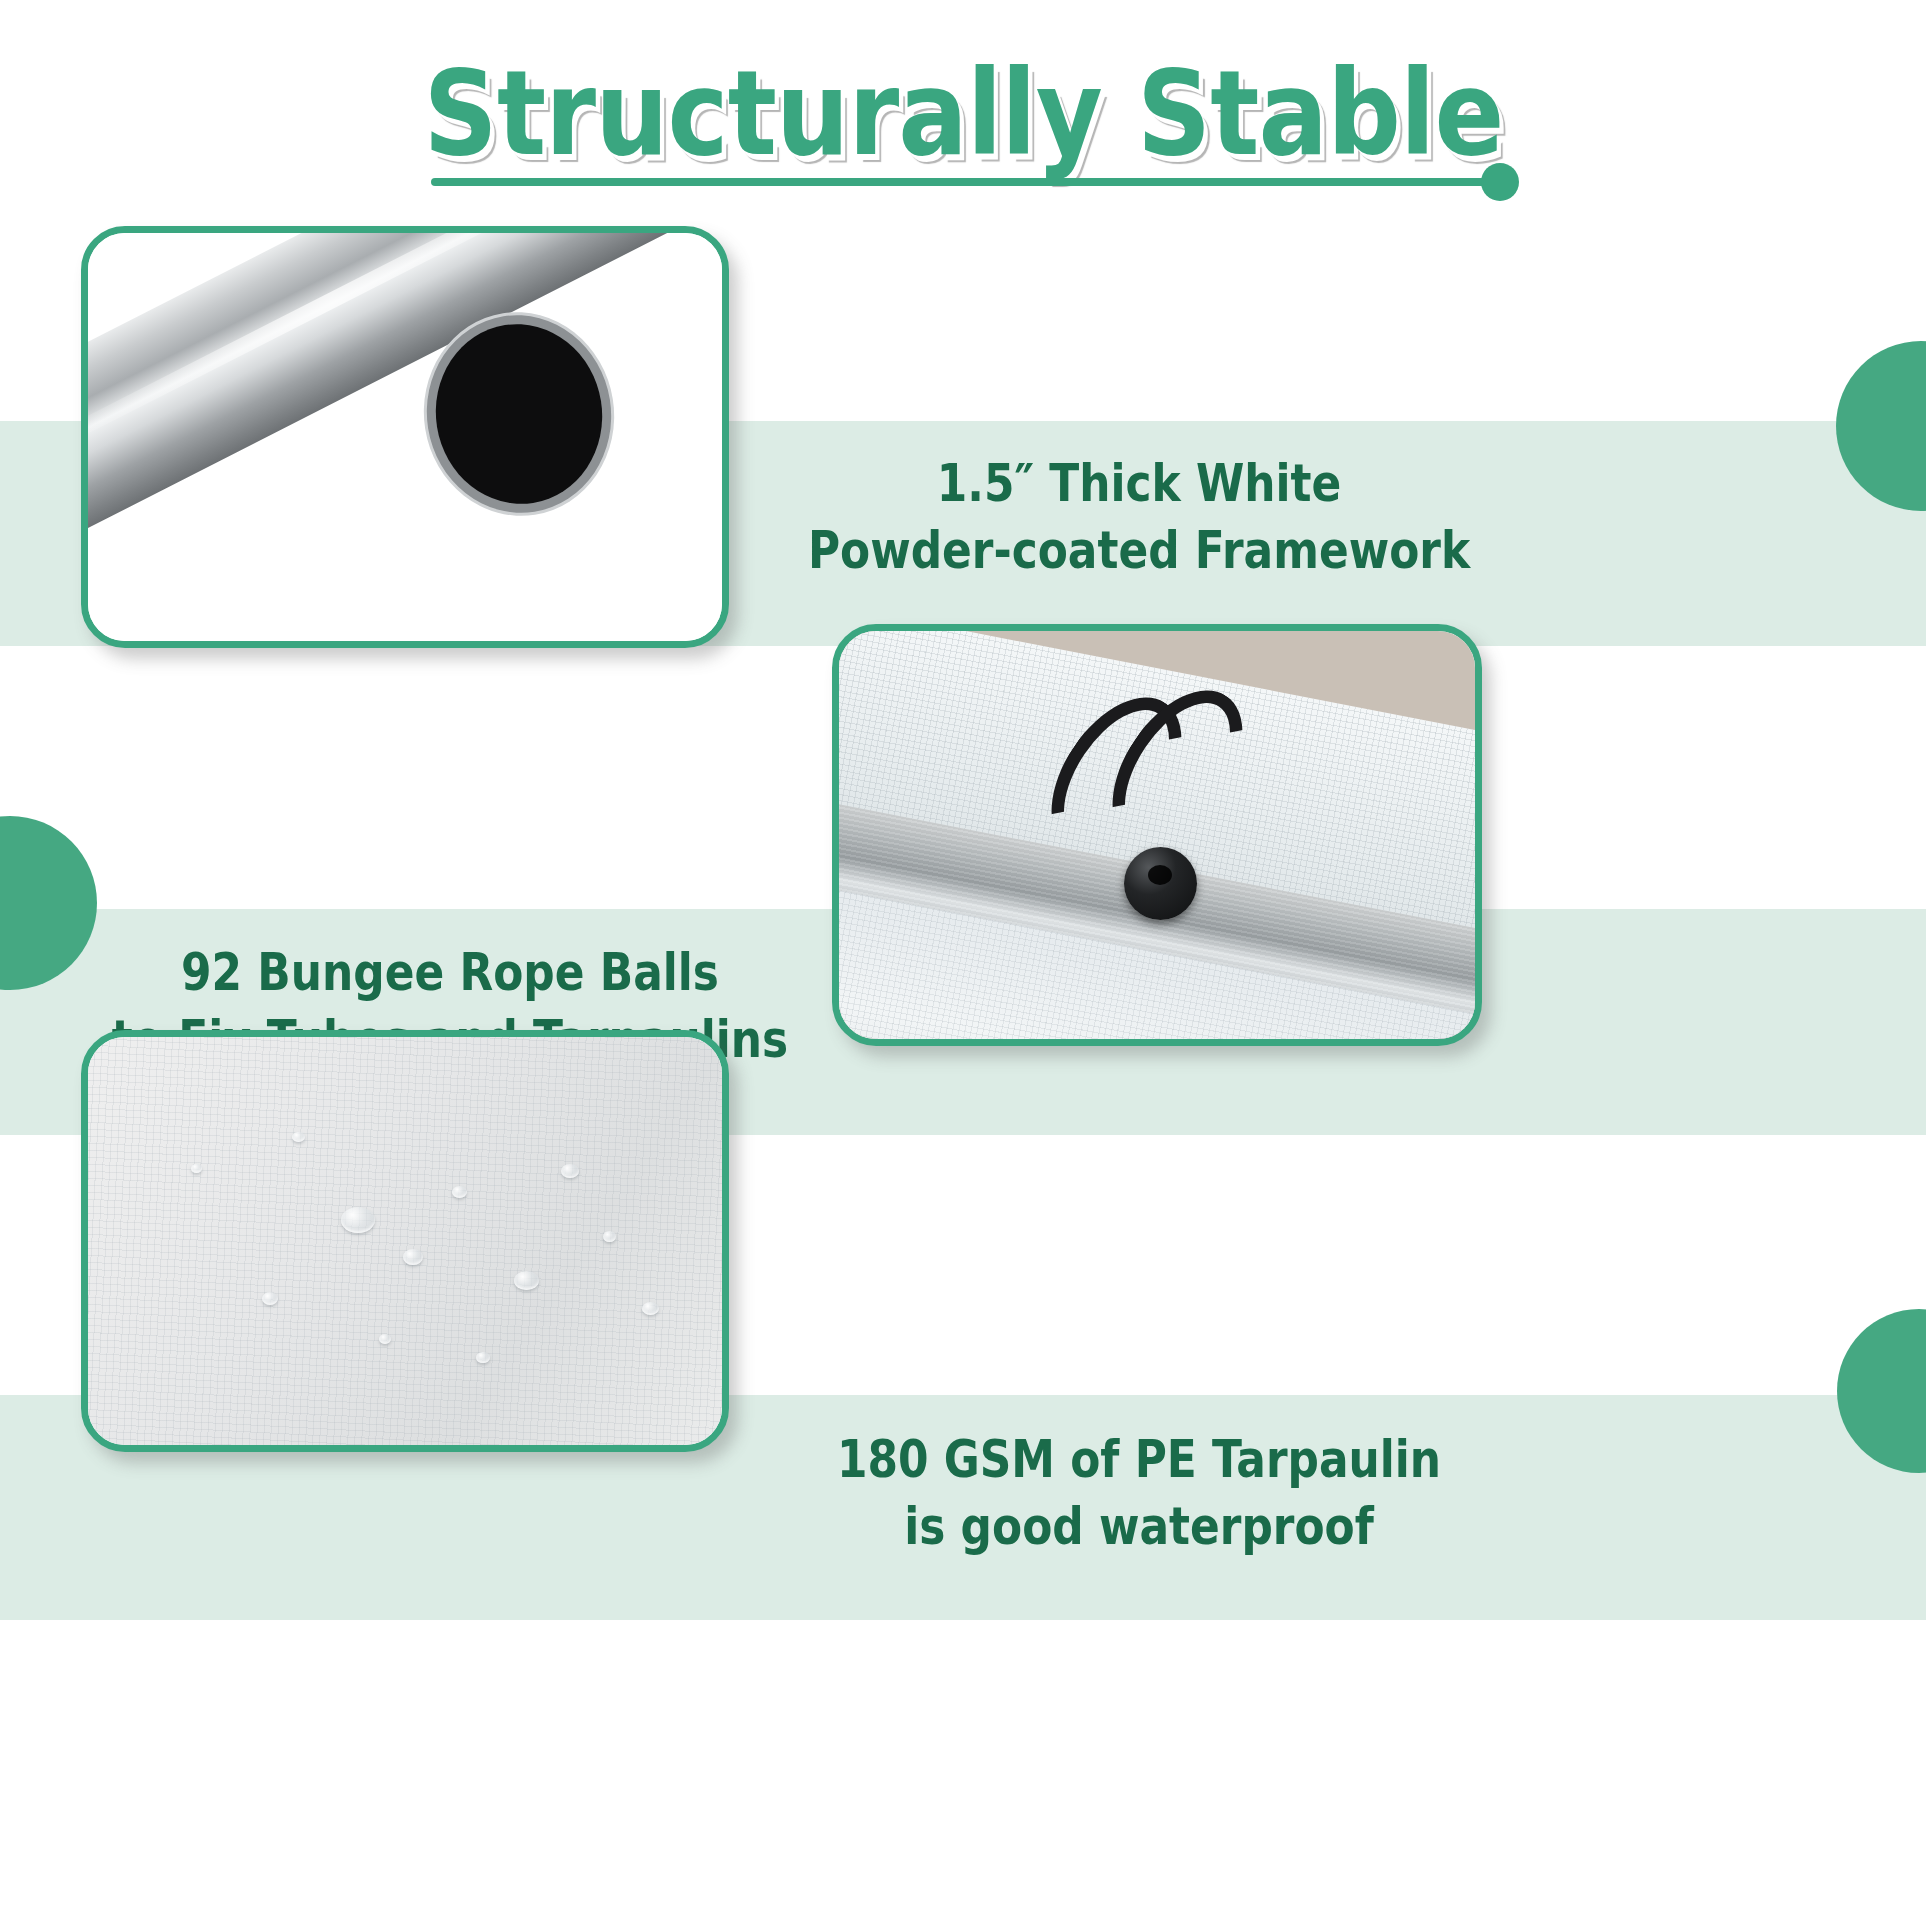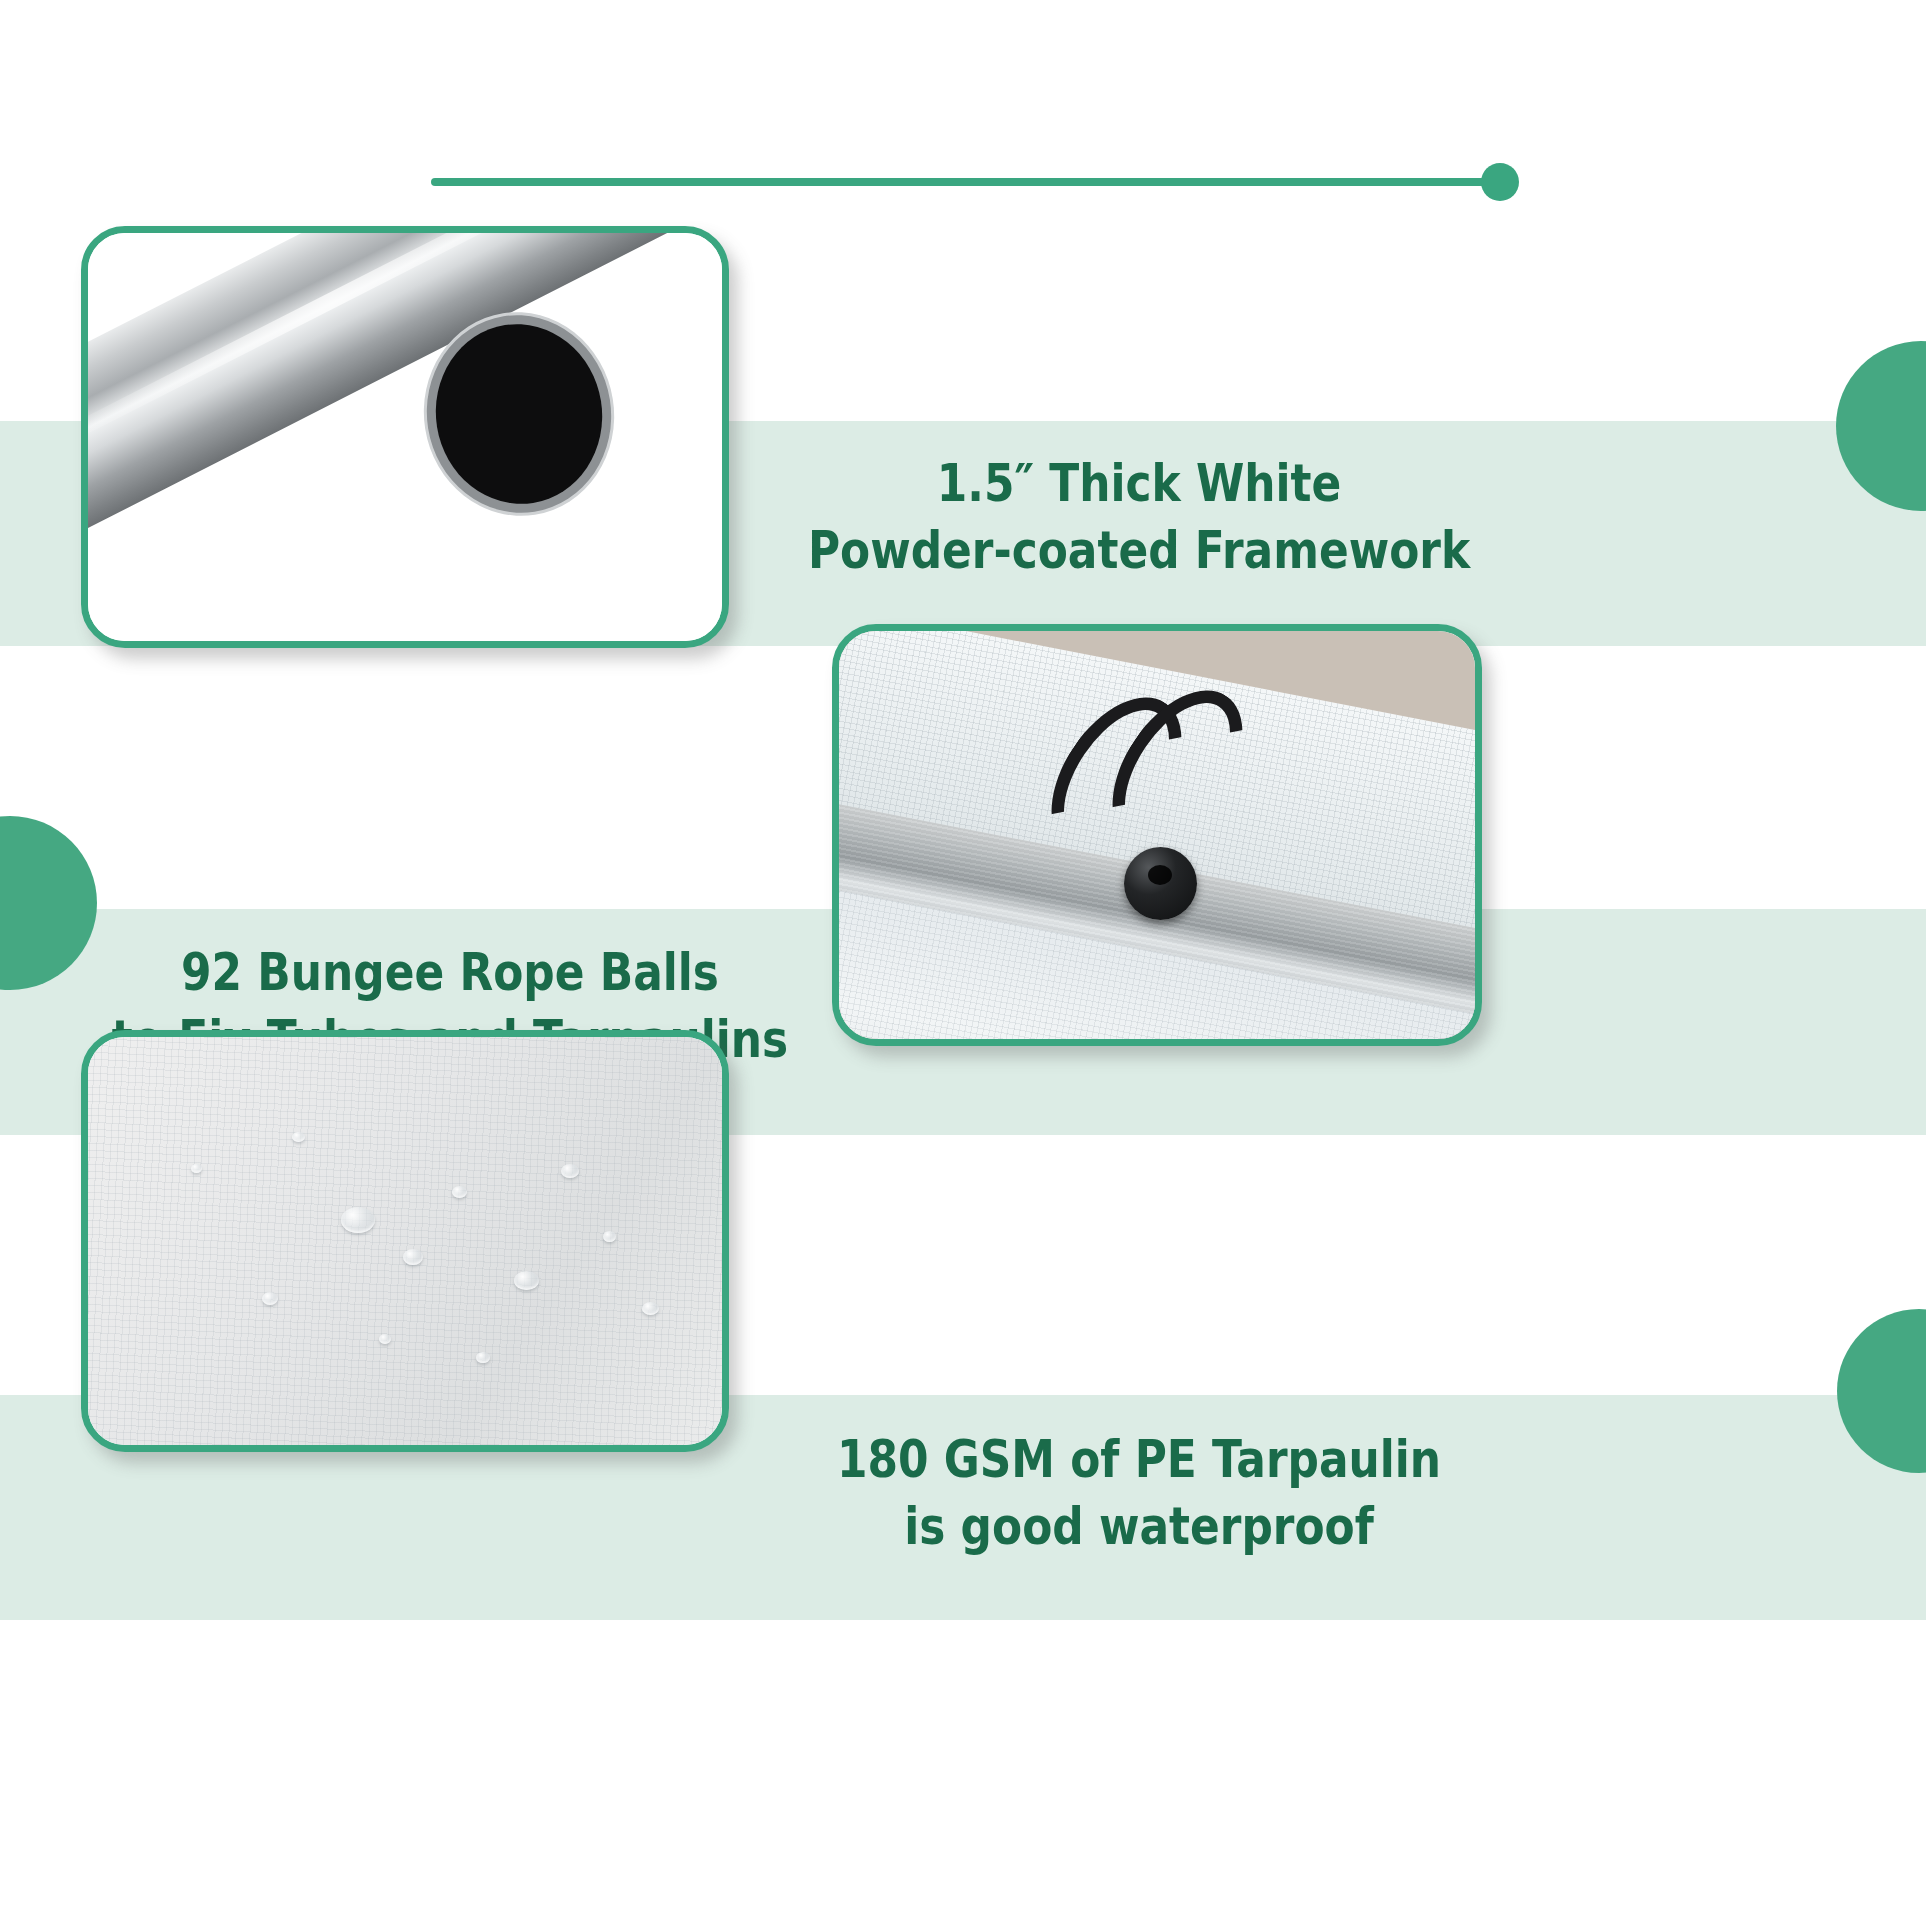--- a/index.html
+++ b/index.html
@@ -164,20 +164,23 @@
   .ftext .ln{display:block;}
   .text-1{left:1139px;top:450px;transform-origin:center top;transform:translateX(-50%) scaleX(.86);text-align:center;}
   .text-2{left:450px;top:939px;transform-origin:center top;transform:translateX(-50%) scaleX(.86);text-align:center;}
   .text-3{left:1139px;top:1426px;transform-origin:center top;transform:translateX(-50%) scaleX(.86);text-align:center;}
 </style>
 </head>
 <body>
 
 <div class="stage">
 
+  <div class="title-wrap">
+    <div class="title">Structurally Stable</div>
+  </div>
   <div class="title-rule"></div>
   <div class="title-dot"></div>
 
   <div class="band band-1"></div>
   <div class="band band-2"></div>
   <div class="band band-3"></div>
 
   <div class="circle circle-r1"></div>
   <div class="circle circle-l1"></div>
   <div class="circle circle-r2"></div>

